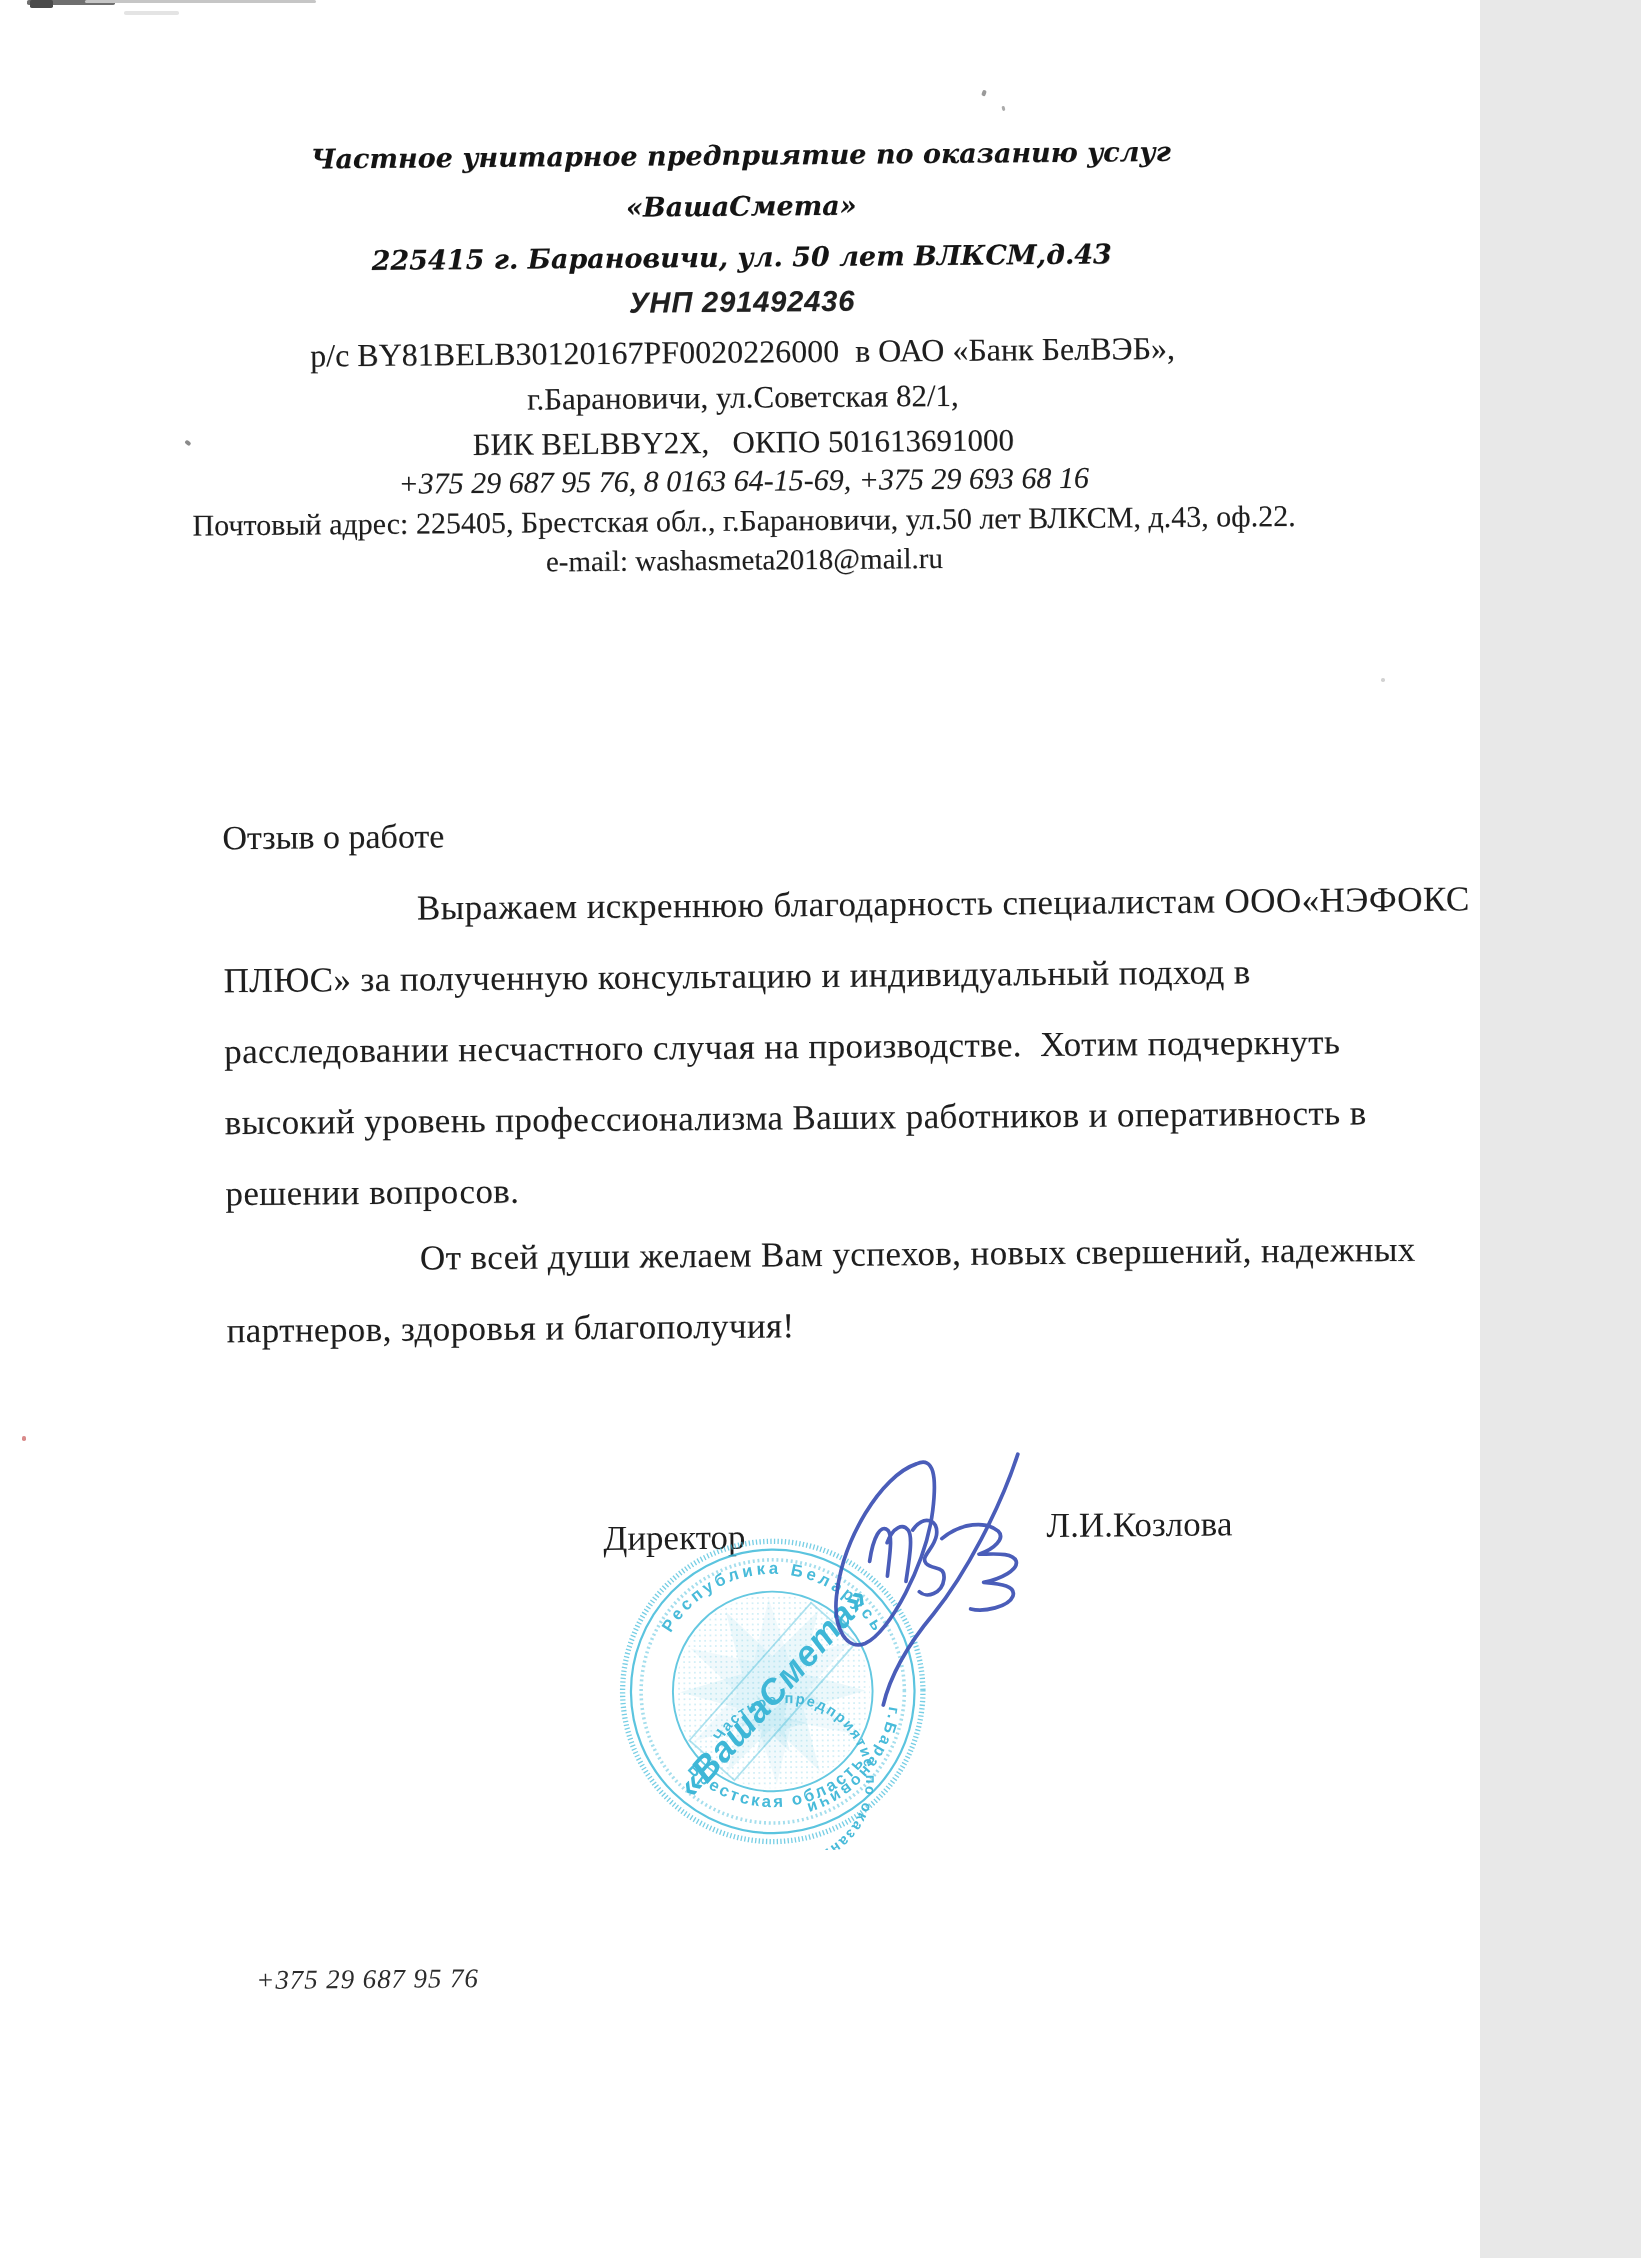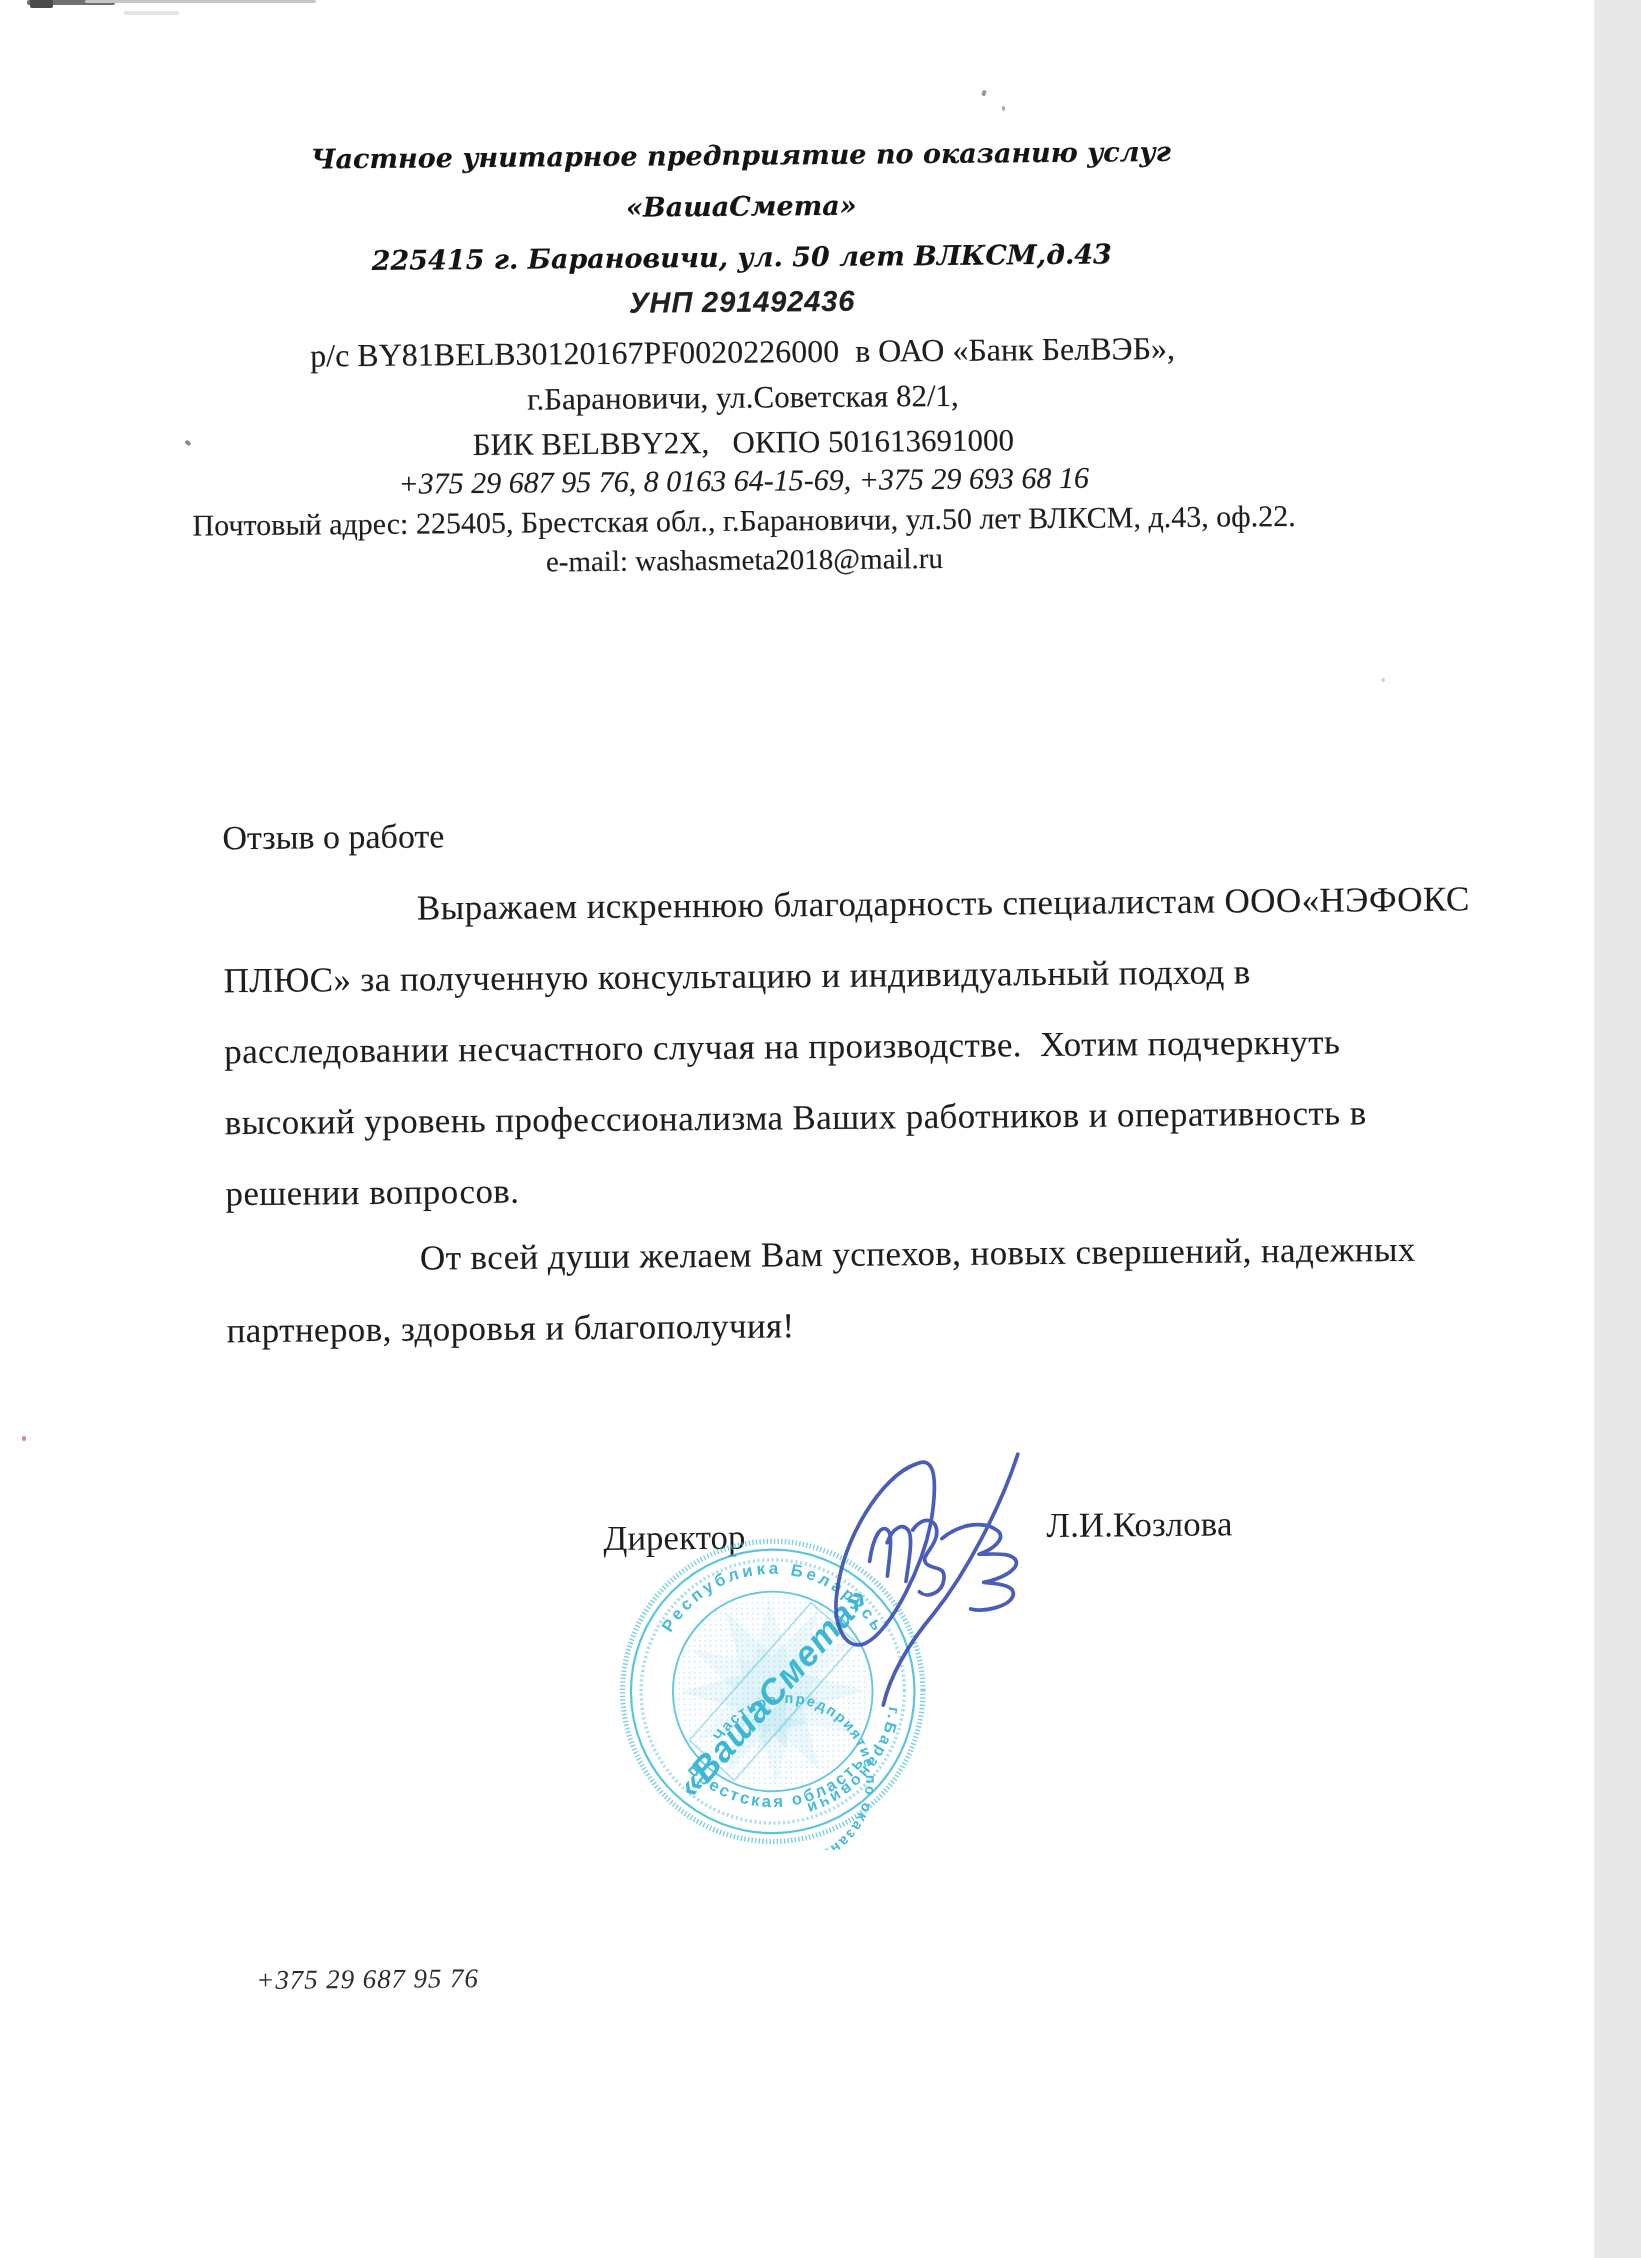--- a/index.html
+++ b/index.html
@@ -1,17 +1,17 @@
 <!DOCTYPE html>
 <html style="font-size:14px"><head>
 <meta charset="utf-8">
 <style>
   html,body{margin:0;padding:0;background:#e8e8e8;}
   .page{
-    position:relative;width:1594px;height:2258px;background:#ffffff;
+    position:relative;width:1480px;height:2258px;background:#ffffff;
     overflow:hidden;font-family:"Liberation Serif", serif;color:#1e1e1e;
   }
   .sheet{position:absolute;inset:0;transform:rotate(-0.5deg);transform-origin:820px 1147px;}
   
   .letterhead{position:absolute;left:79px;top:141px;width:1341px;text-align:center;}
   .lh-line{white-space:pre;line-height:1;text-shadow:0.3px 0.3px 0.5px rgba(40,40,40,.35);}
   .lh1,.lh2,.lh3{font-family:"DejaVu Serif", serif;font-style:italic;font-weight:600;font-size:27px;color:#141414;}
   .lh2{margin-top:24px;}
   .lh3{margin-top:24px;}
   .lh4{margin-top:17px;font-family:"Liberation Sans", sans-serif;font-weight:bold;font-style:italic;font-size:29px;letter-spacing:0.9px;color:#202020;}

